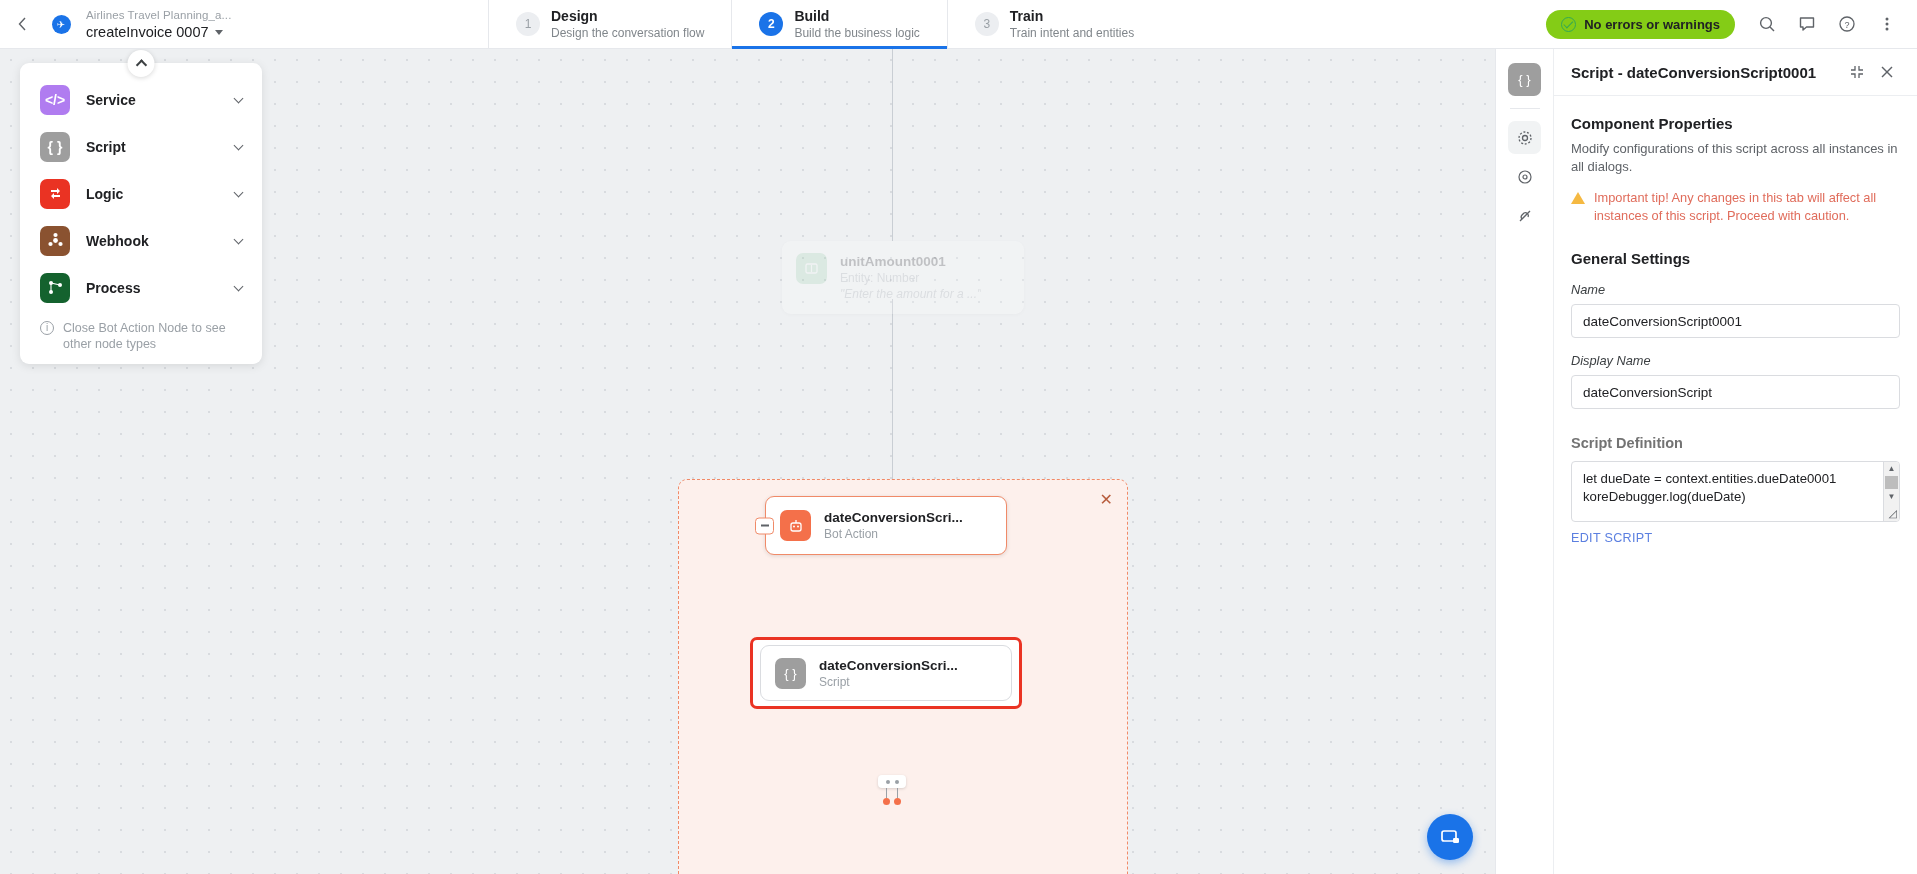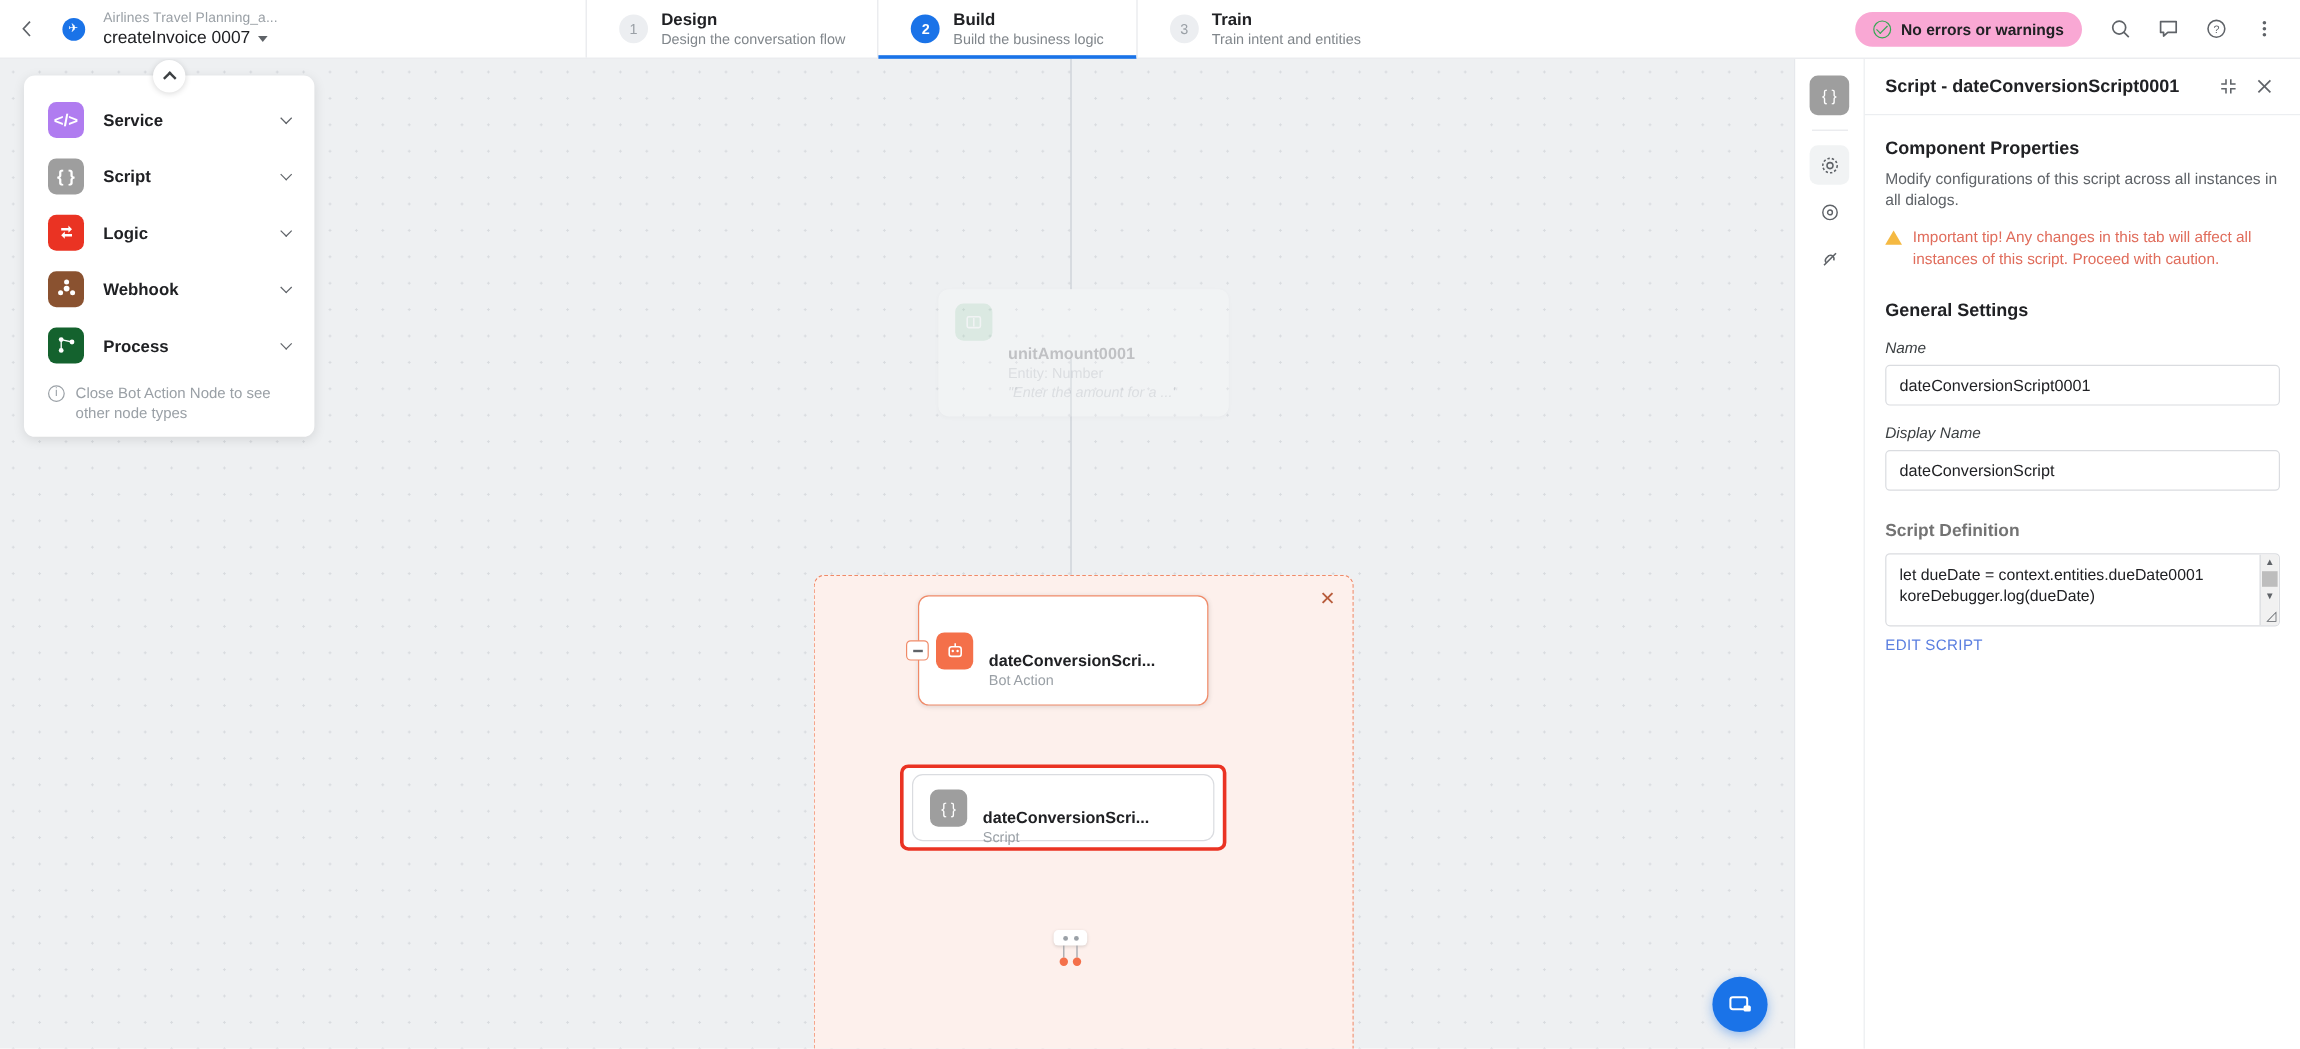--- a/index.html
+++ b/index.html
@@ -61,21 +61,21 @@
   .step .dsc { font-size: 12px; color: #80868b; line-height: 16px; }
   .step.active::after {
     content: ""; position: absolute; bottom: -1px; left: 0; right: 0;
     height: 3px; background: #1a73e8;
   }
   .hdr-right {
     margin-left: auto; display: flex; align-items: center; gap: 4px; padding-right: 12px;
   }
   .status-pill {
     display: flex; align-items: center; gap: 8px;
-    background: #f9a8d4; border-radius: 17px; padding: 7px 15px;
+    background: #84cc16; border-radius: 17px; padding: 7px 15px;
     font-size: 13px; font-weight: bold; color: #202124; margin-right: 10px;
   }
   .check-circle {
     width: 15px; height: 15px; border-radius: 50%;
     border: 1.6px solid #34a853; position: relative; flex: 0 0 auto;
   }
   .check-circle::after {
     content: ""; position: absolute; left: 3.4px; top: 1.4px;
     width: 4px; height: 7.5px; border: solid #34a853;
     border-width: 0 1.6px 1.6px 0; transform: rotate(45deg);
@@ -152,21 +152,21 @@
   .node {
     position: absolute; background: #fff; border-radius: 9px;
     display: flex; align-items: center; padding: 12px 14px;
     box-shadow: 0 1px 4px rgba(0,0,0,.12);
   }
   .node .n-ico {
     width: 31px; height: 31px; border-radius: 7px; flex: 0 0 auto;
     display: flex; align-items: center; justify-content: center; color: #fff;
     font-size: 13px;
   }
-  .node .n-txt { margin-left: 13px; overflow: hidden; margin-top: 33px; }
+  .node .n-txt { margin-left: 13px; overflow: hidden; }
   .n-title { font-size: 13.5px; font-weight: bold; color: #202124; line-height: 17px;
     white-space: nowrap; }
   .n-sub { font-size: 12px; color: #9aa0a6; line-height: 16px; }
   .n-quote { font-size: 12px; color: #9aa0a6; font-style: italic; line-height: 16px; }
 
   .node-ghost {
     left: 782px; top: 192px; width: 242px; opacity: .22;
     align-items: flex-start; flex-direction: row;
   }
   .node-botaction {

